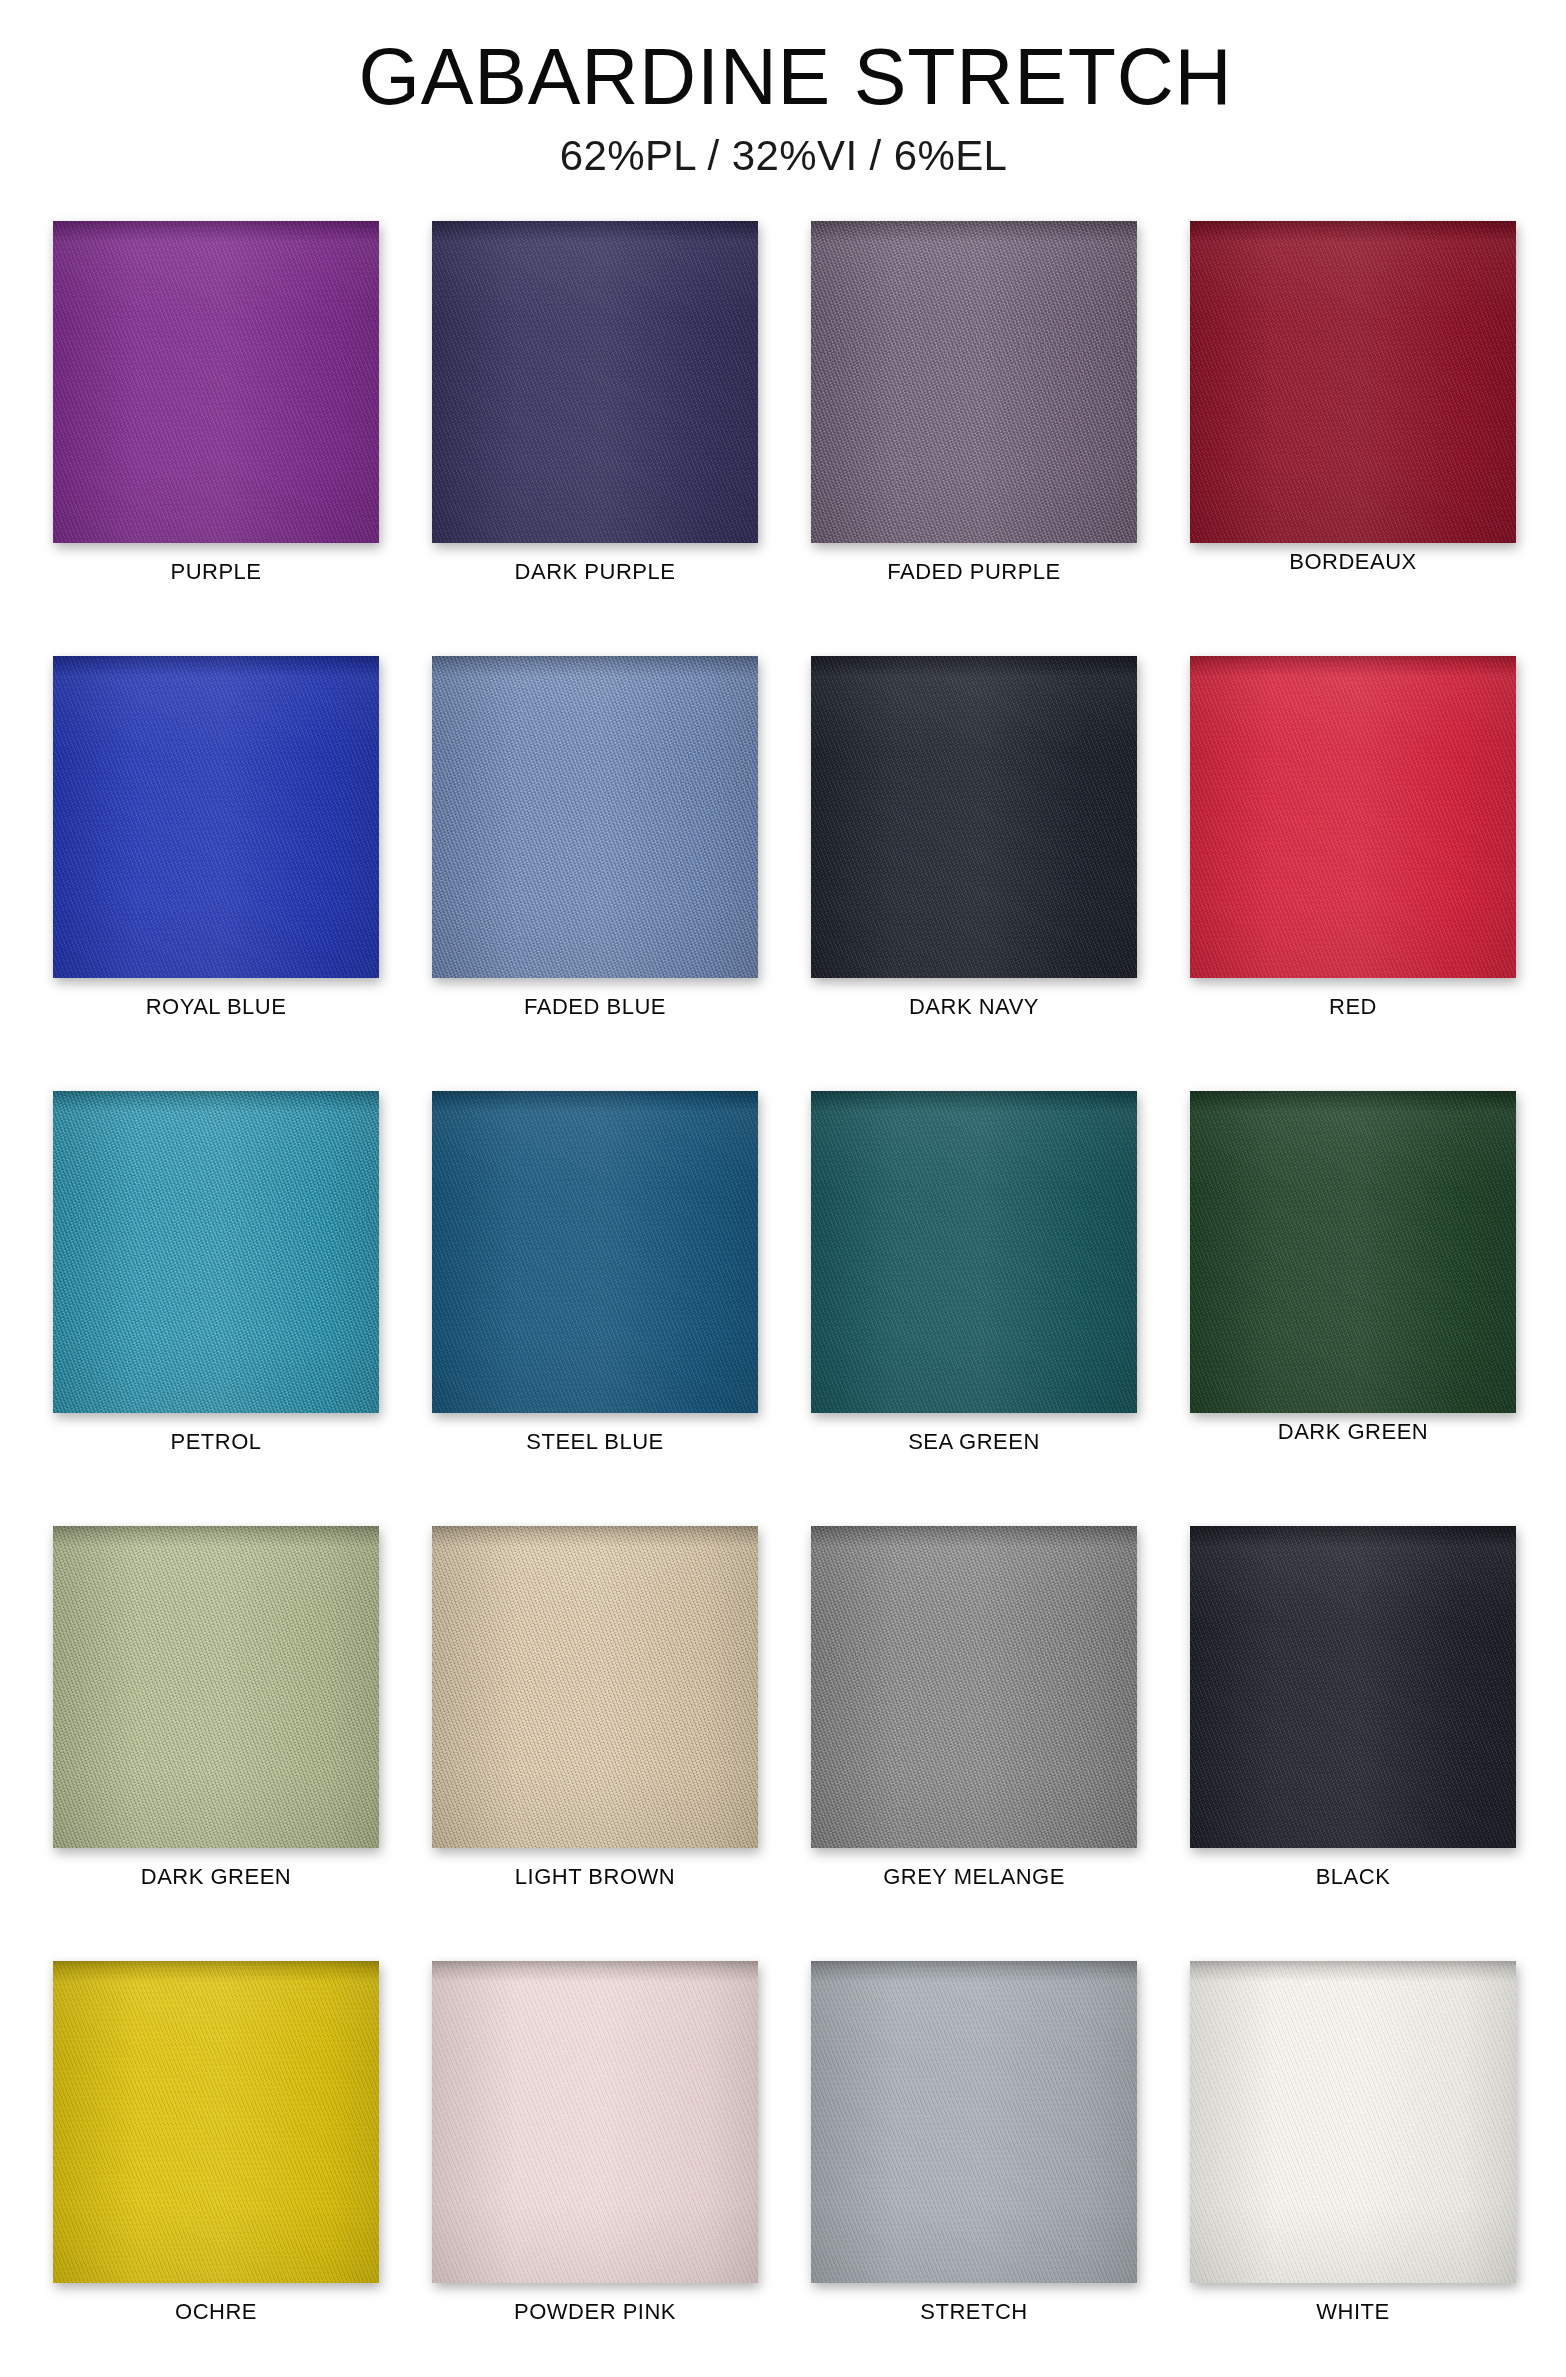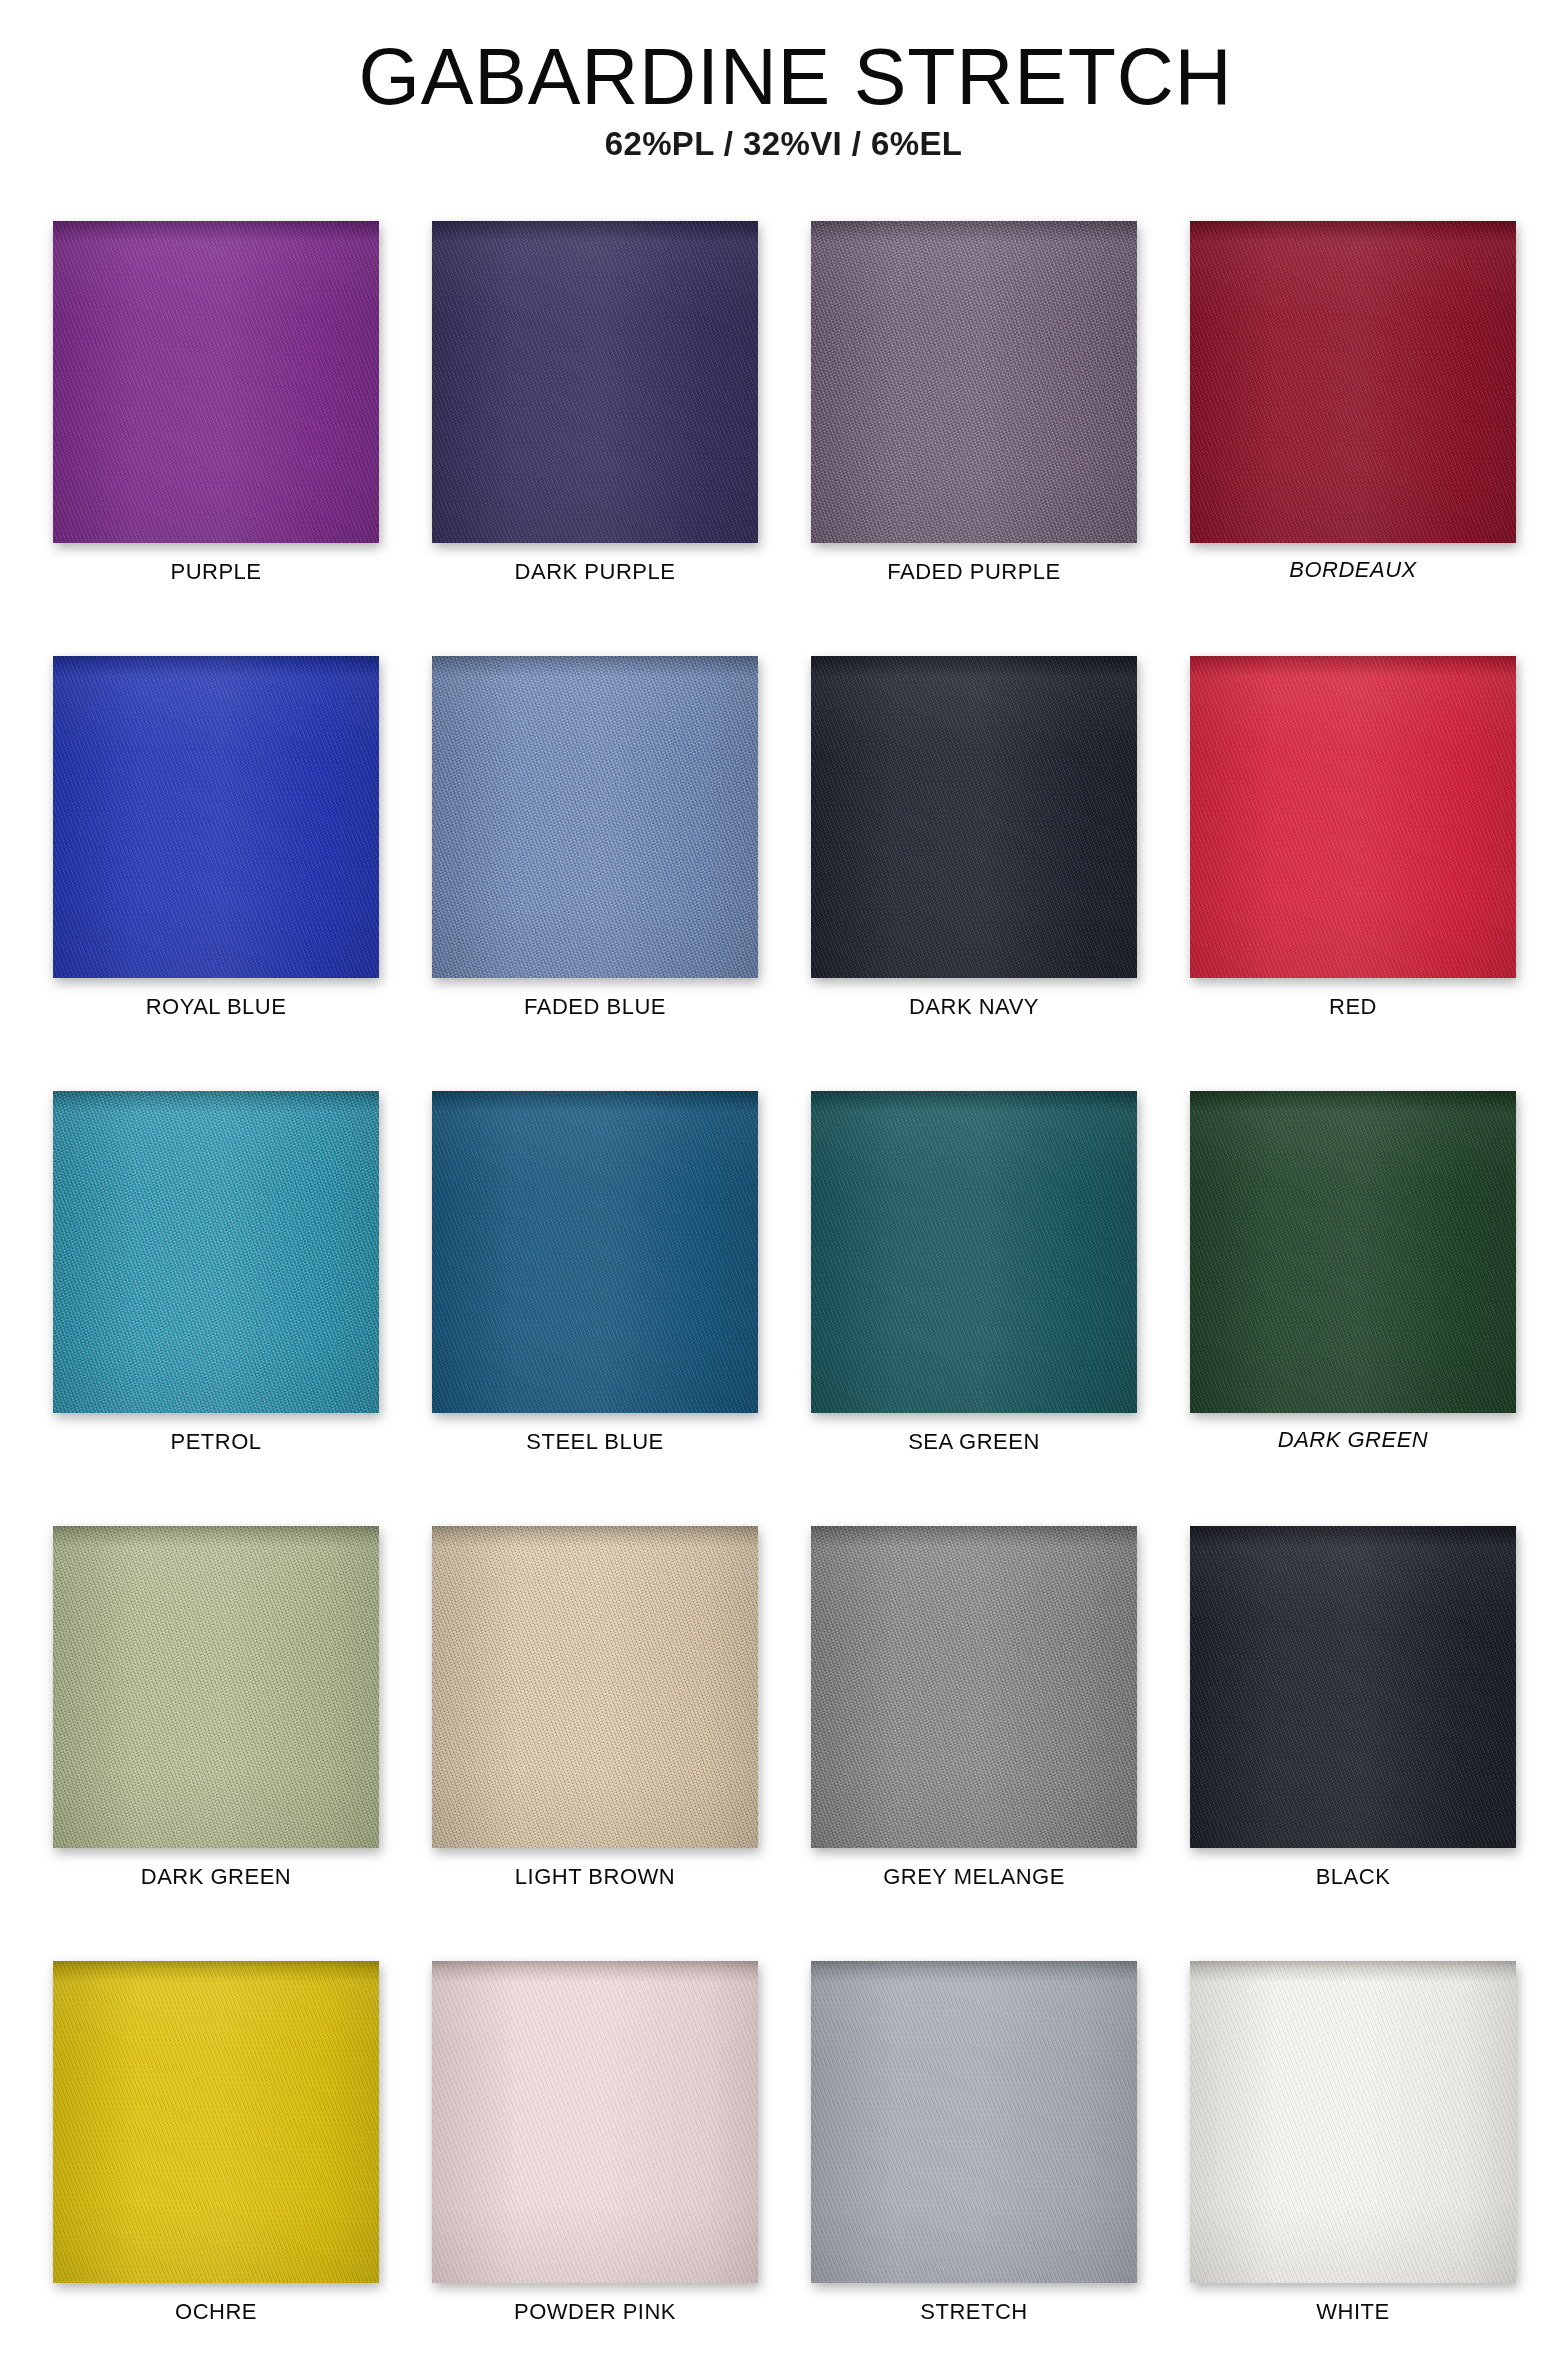--- a/index.html
+++ b/index.html
@@ -26,25 +26,25 @@
   .title {
     font-size: 79px;
     font-weight: 400;
     letter-spacing: 0.8px;
     color: #0b0b0b;
     line-height: 1.02;
     white-space: nowrap;
     padding-left: 24px;
   }
   .subtitle {
-    font-size: 33px;
-    font-weight: 700;
+    font-size: 42px;
+    font-weight: 400;
     color: #1a1a1a;
     letter-spacing: 0.4px;
-    margin-top: 7px;
+    margin-top: 14px;
   }
 
   
   .grid {
     position: absolute;
     left: 53px;
     top: 221px;
     width: 1464px;
     display: grid;
     grid-template-columns: repeat(4, 326px);
@@ -175,21 +175,21 @@
     left: 0;
     width: 326px;
     top: 338px;
     text-align: center;
     font-size: 22px;
     font-weight: 400;
     letter-spacing: 0.5px;
     color: #0a0a0a;
     white-space: nowrap;
   }
-  .label.raised { top: 336px; font-style: italic; }
+  .label.raised { top: 328px; }
 </style>
 </head>
 <body>
 
 <div class="header">
   <div class="title">GABARDINE STRETCH</div>
   <div class="subtitle">62%PL / 32%VI / 6%EL</div>
 </div>
 
 <div class="grid" id="swatch-grid">

